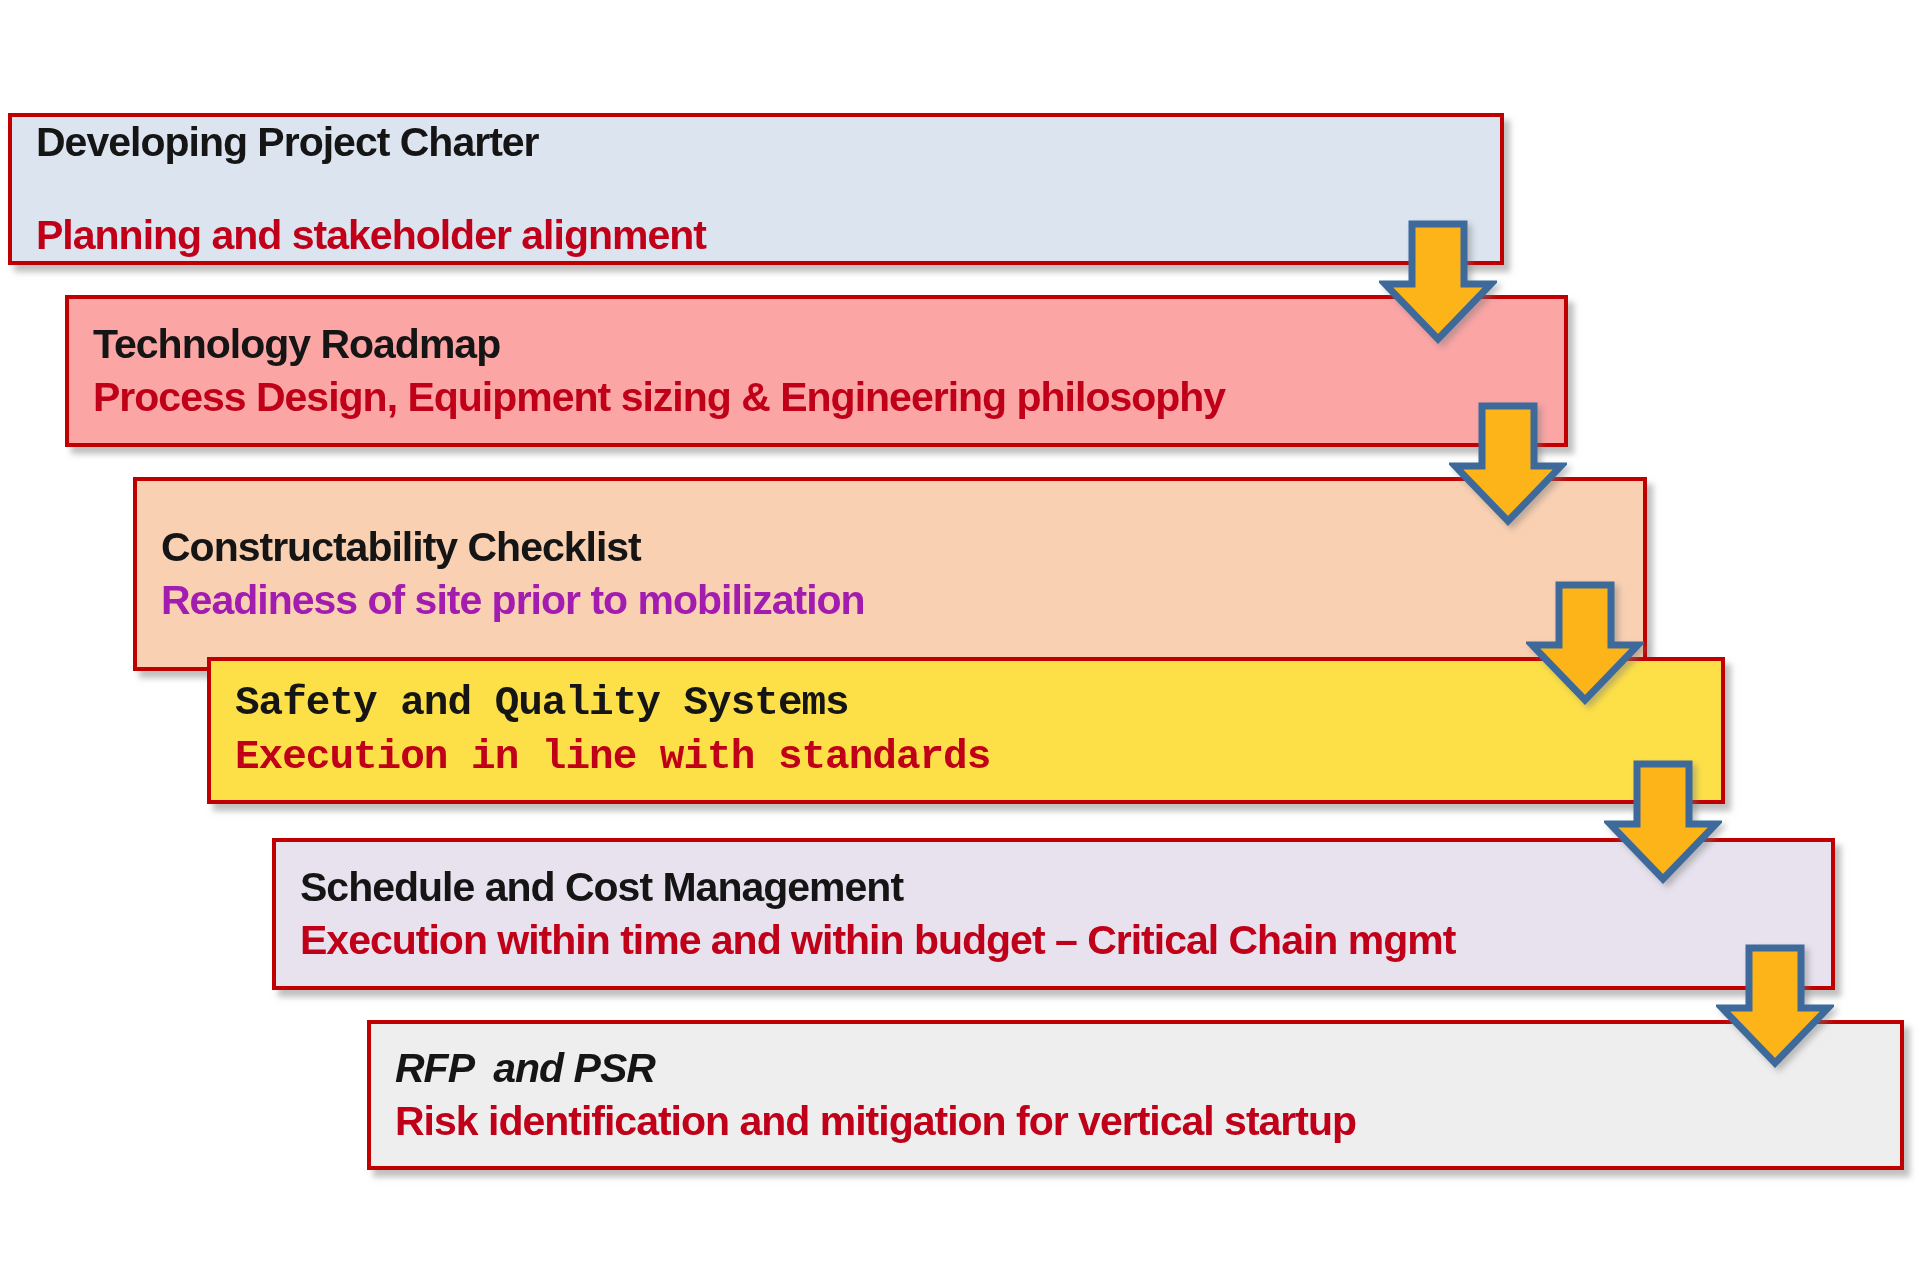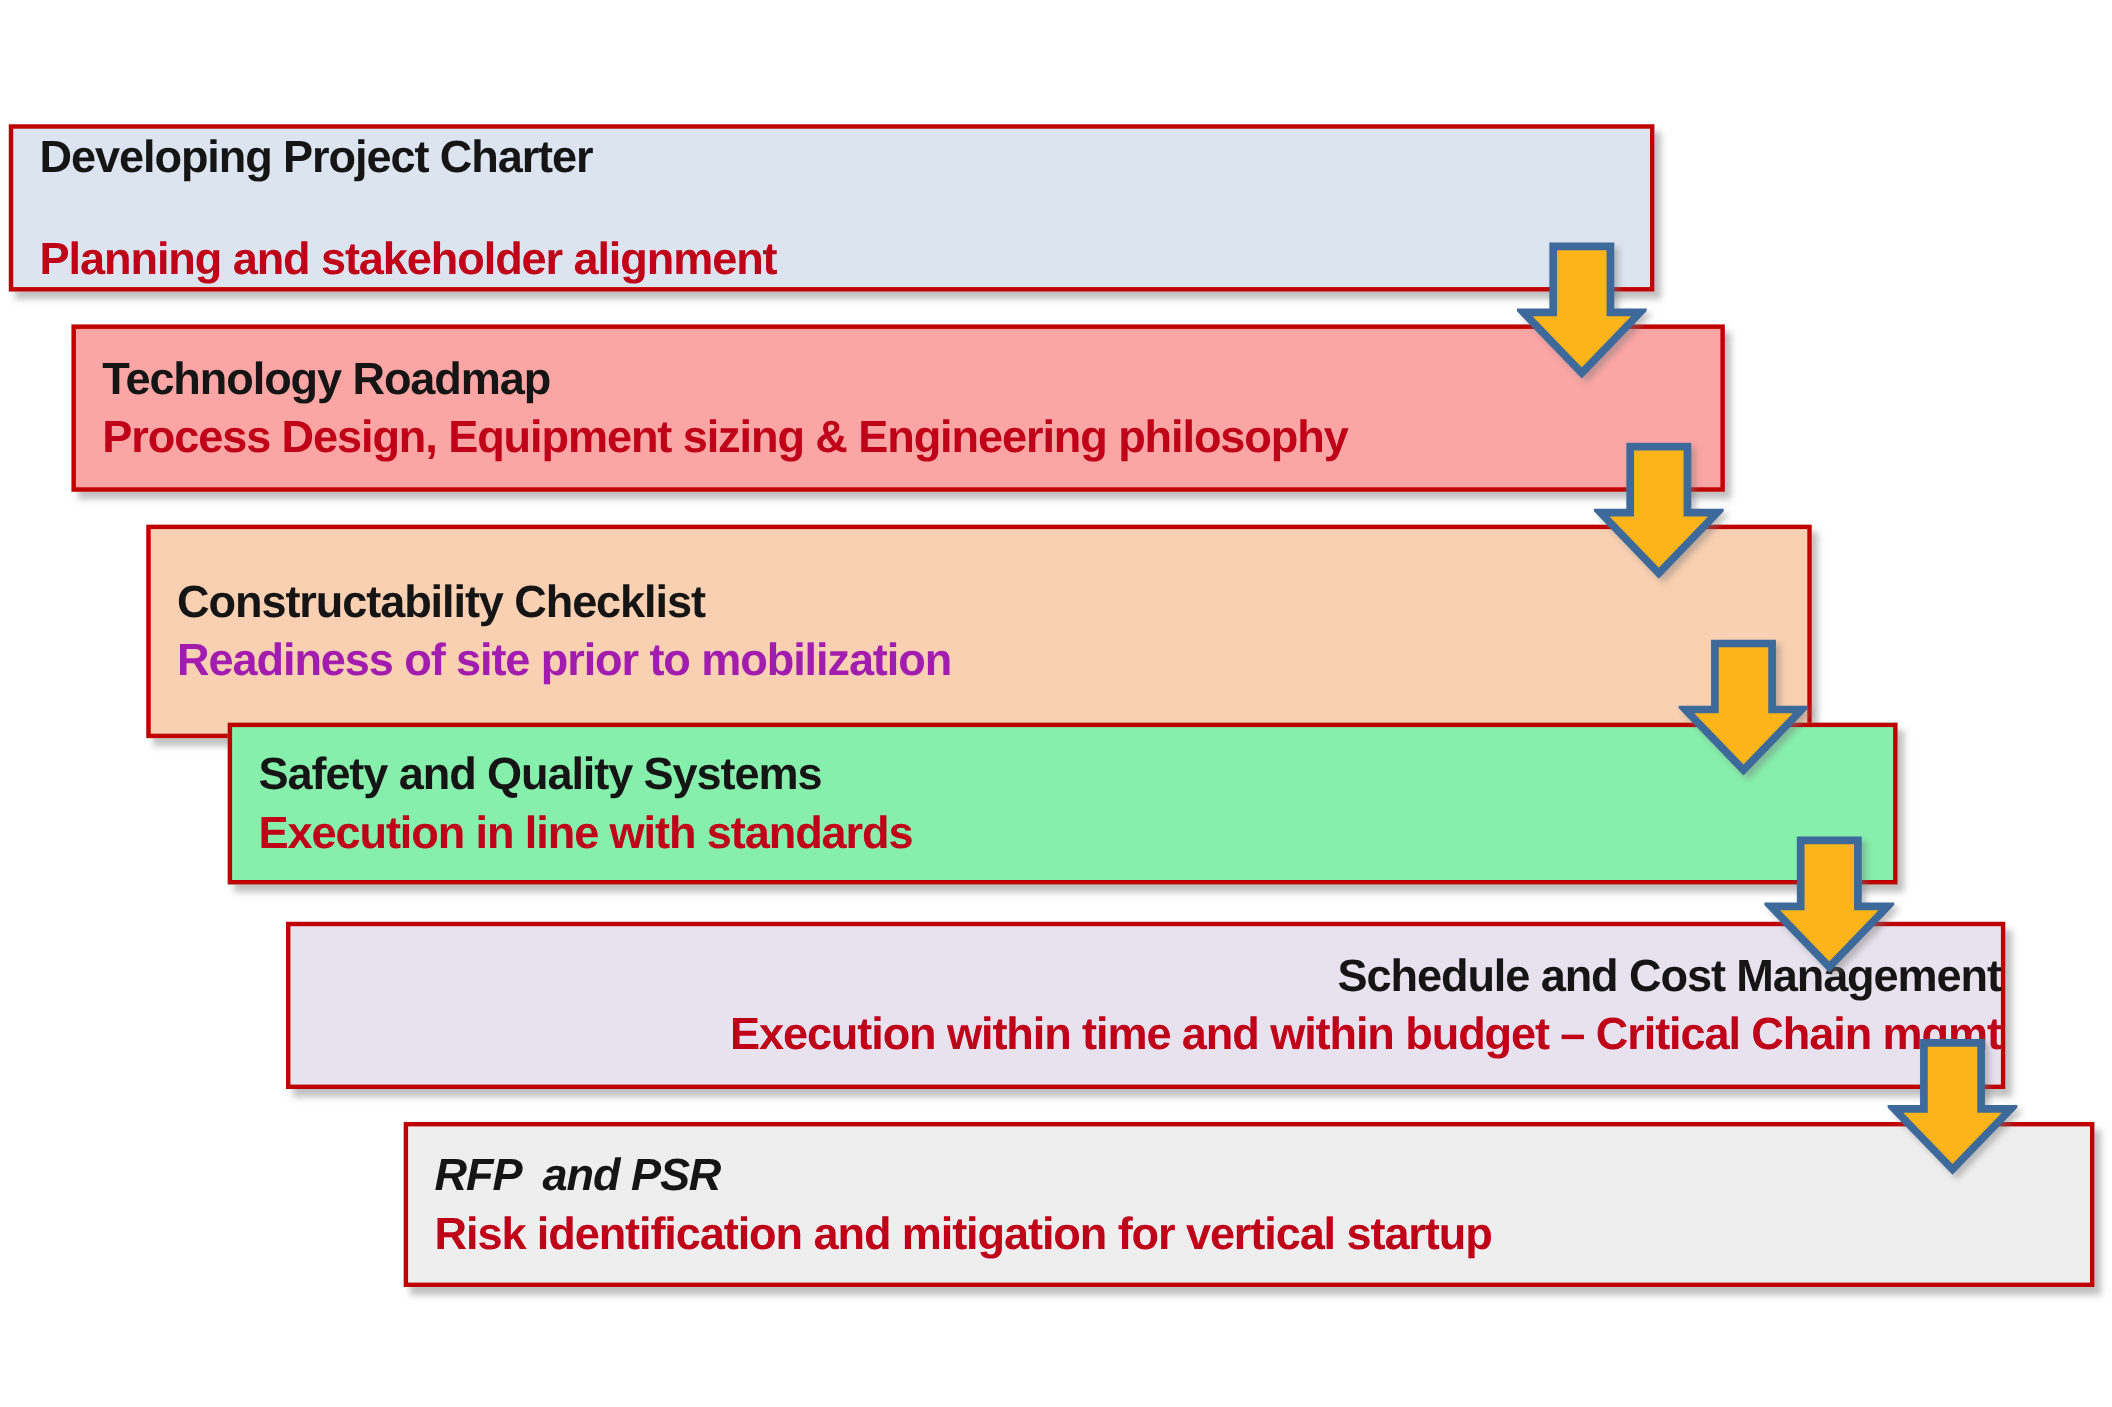--- a/index.html
+++ b/index.html
@@ -45,21 +45,21 @@
   .arrow {
     position: absolute;
     z-index: 10;
     filter: drop-shadow(4px 4px 3px rgba(120,120,120,0.45));
   }
   
   #step-0 { left: 8px;   top: 113px;  width: 1496px; height: 152px; }
   #step-1 { left: 65px;  top: 295px;  width: 1503px; height: 152px; }
   #step-2 { left: 133px; top: 477px;  width: 1514px; height: 194px; }
   #step-3 { left: 207px; top: 657px;  width: 1518px; height: 147px; }
-  #step-4 { left: 260px; top: 838px;  width: 1563px; height: 152px; align-items: flex-end; }
+  #step-4 { left: 272px; top: 838px;  width: 1563px; height: 152px; }
   #step-5 { left: 367px; top: 1020px; width: 1537px; height: 150px; }
   
   #arrow-0 { left: 1379px; top: 220px; }
   #arrow-1 { left: 1449px; top: 402px; }
   #arrow-2 { left: 1526px; top: 581px; }
   #arrow-3 { left: 1604px; top: 760px; }
   #arrow-4 { left: 1716px; top: 944px; }
 </style>
 </head>
 <body>
@@ -74,21 +74,21 @@
   <div class="step" id="step-1" style="background-color: #fca5a5; border-color: rgb(192, 0, 0);">
     <div class="step-title" style="color: rgb(21, 21, 21);">Technology Roadmap</div>
     <div class="step-subtitle" style="color: rgb(192, 0, 24);">Process Design, Equipment sizing &amp; Engineering philosophy</div>
   </div>
 
   <div class="step" id="step-2" style="background-color: rgb(249, 208, 178); border-color: rgb(192, 0, 0);">
     <div class="step-title" style="color: rgb(21, 21, 21);">Constructability Checklist</div>
     <div class="step-subtitle" style="color: #a21caf;">Readiness of site prior to mobilization</div>
   </div>
 
-  <div class="step" id="step-3" style="background-color: #86efac; border-color: rgb(192, 0, 0);">
+  <div class="step" id="step-3" style="background-color: #fde047; border-color: rgb(192, 0, 0); font-family: Liberation Mono, monospace;">
     <div class="step-title" style="color: rgb(21, 21, 21);">Safety and Quality Systems</div>
     <div class="step-subtitle" style="color: rgb(192, 0, 24);">Execution in line with standards</div>
   </div>
 
   <div class="step" id="step-4" style="background-color: rgb(231, 226, 238); border-color: rgb(192, 0, 0);">
     <div class="step-title" style="color: rgb(21, 21, 21);">Schedule and Cost Management</div>
     <div class="step-subtitle" style="color: rgb(192, 0, 24);">Execution within time and within budget – Critical Chain mgmt</div>
   </div>
 
   <div class="step" id="step-5" style="background-color: rgb(238, 238, 238); border-color: rgb(192, 0, 0);">

